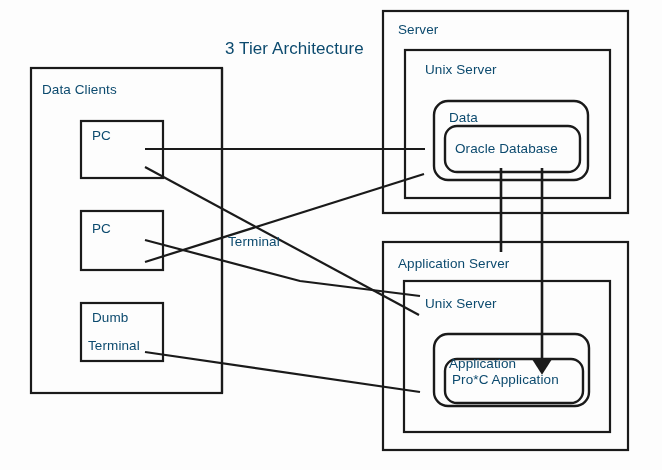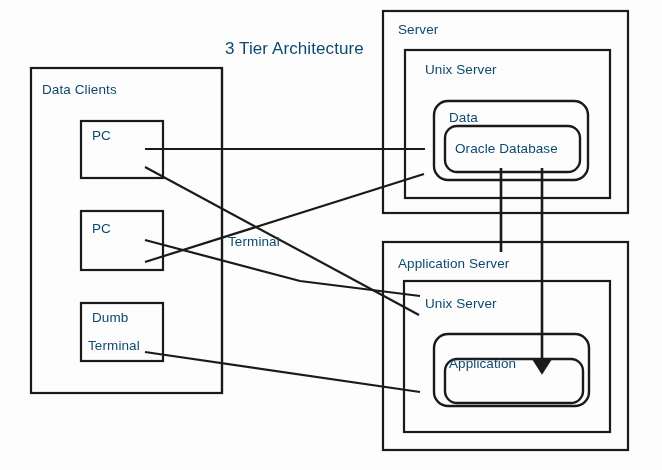--- a/index.html
+++ b/index.html
@@ -86,20 +86,21 @@
   <div class="label" style="left:449px; top:110px;">Data</div>
 
   <div class="label" style="left:455px; top:141px;">Oracle Database</div>
 
   <div class="label" style="left:398px; top:256px;">Application Server</div>
 
   <div class="label" style="left:425px; top:296px;">Unix Server</div>
 
   <div class="label" style="left:449px; top:356px;">Application</div>
 
+  <div class="label" style="left:452px; top:372px;">Pro*C Application</div>
 
   <div class="label" style="left:92px; top:128px;">PC</div>
 
   <div class="label" style="left:92px; top:221px;">PC</div>
 
   <div class="label" style="left:92px; top:310px;">Dumb</div>
   <div class="label" style="left:88px; top:338px;">Terminal</div>
 
   <div class="label" style="left:228px; top:234px;">Terminal</div>
 

